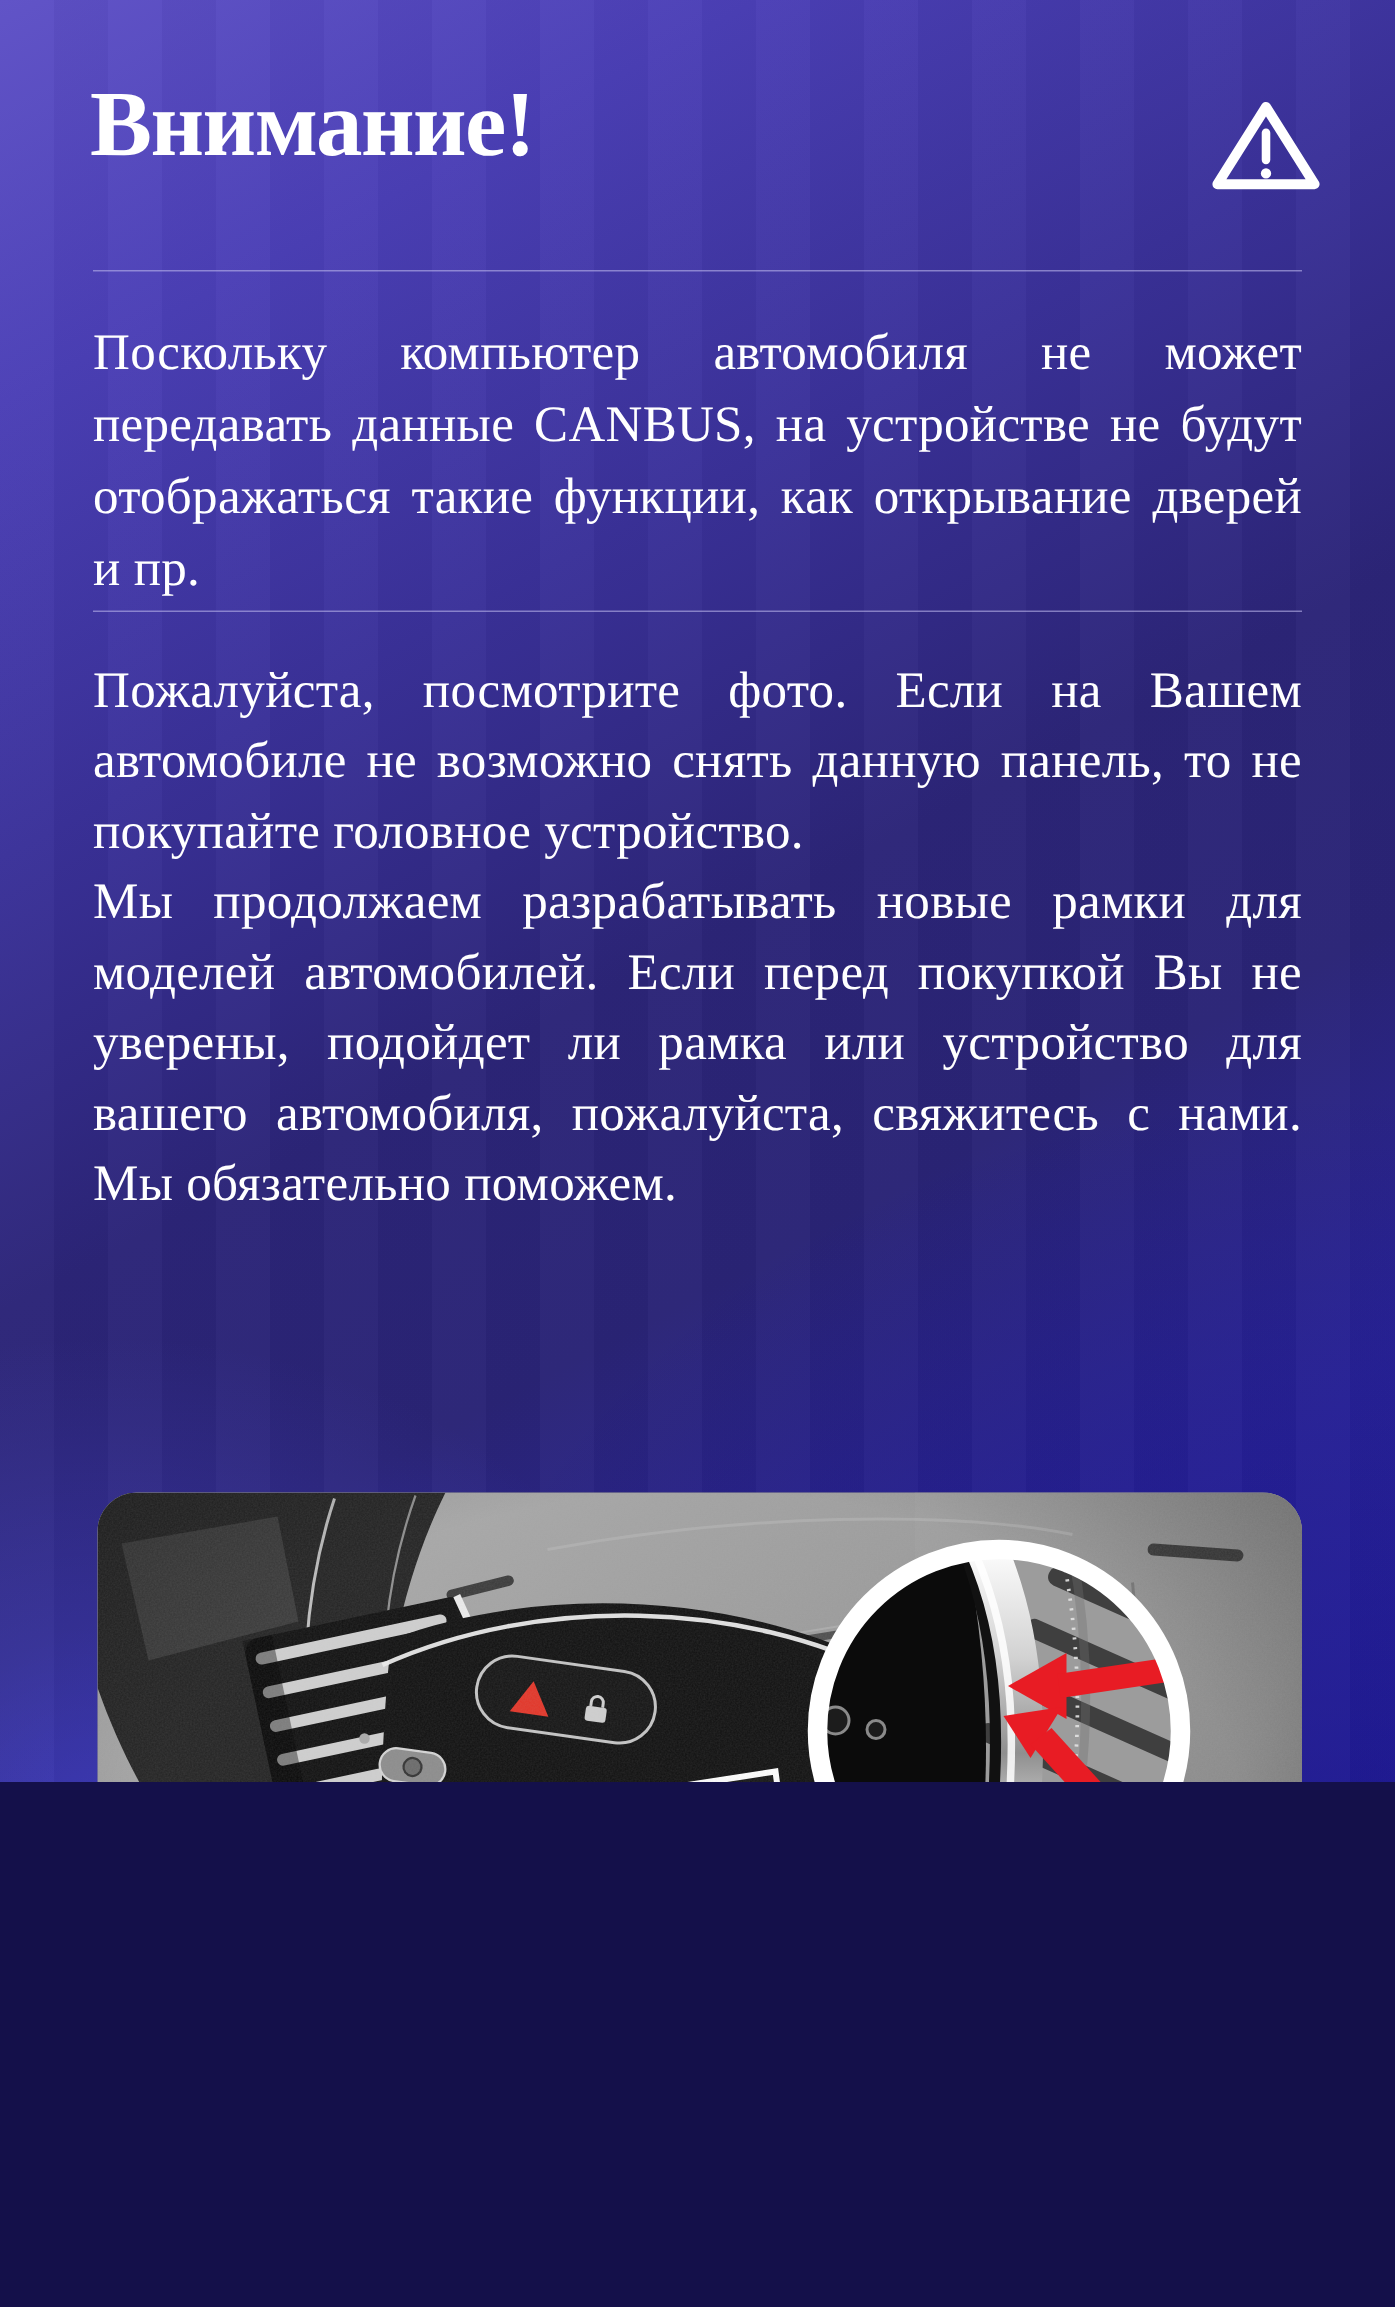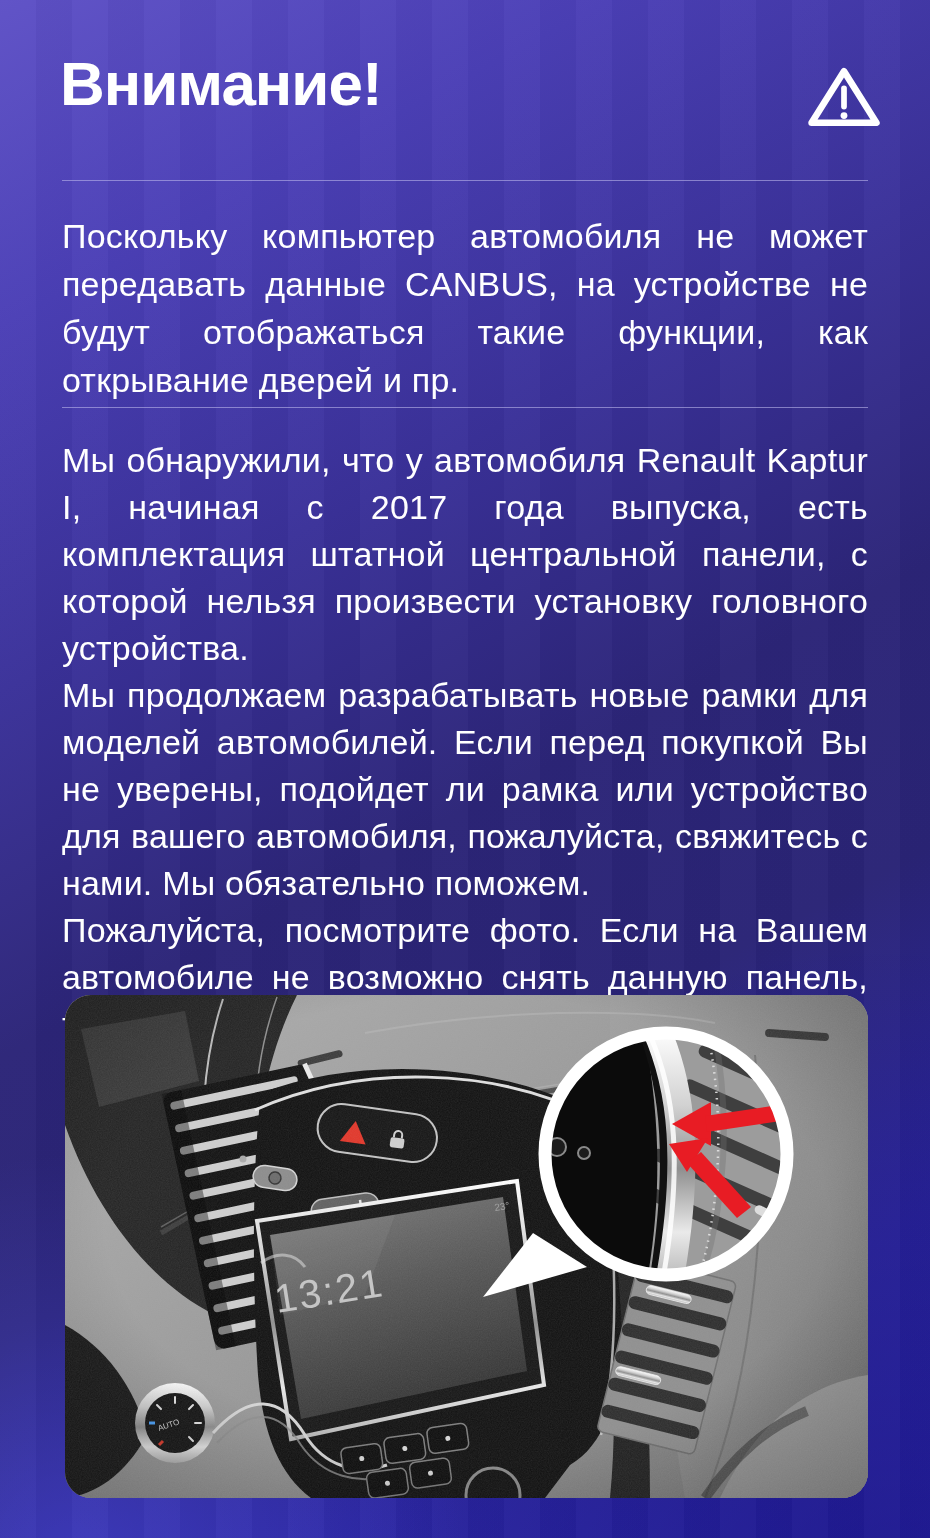--- a/index.html
+++ b/index.html
@@ -1,18 +1,18 @@
 <!DOCTYPE html>
 <html><head>
 <meta charset="utf-8">
 <style>
   html,body{margin:0;padding:0;background:#14104a;}
   .page{
-    position:relative;width:930px;height:1538px;overflow:hidden;
-    font-family:Liberation Sans, sans-serif;color:#ffffff;
+    position:relative;width:930px;height:1188px;overflow:hidden;
+    font-family:Liberation Serif, serif;color:#ffffff;
     background:
       radial-gradient(70% 45% at 8% 102%, rgba(90,90,255,0.38) 0%, rgba(90,90,255,0) 60%),
       radial-gradient(120% 80% at 95% 105%, rgba(16,8,110,0.55) 0%, rgba(16,8,110,0) 55%),
       linear-gradient(152deg,#5e51c6 0%,#4b3fb6 16%,#3a3199 34%,#2c2578 52%,#2a2476 66%,#2c27a0 84%,#2f2cb5 100%);
   }
   .page::before{
     content:"";position:absolute;inset:0;z-index:0;
     background:repeating-linear-gradient(90deg,rgba(255,255,255,0.02) 0 36px,rgba(0,0,0,0.025) 36px 72px);
   }
   .layer{position:absolute;z-index:1;}
@@ -51,23 +51,22 @@
 
   <div class="layer divider d1"></div>
 
   <div class="layer copy b1">
     <p>Поскольку компьютер автомобиля не может передавать данные CANBUS, на устройстве не будут отображаться такие функции, как открывание дверей и пр.</p>
   </div>
 
   <div class="layer divider d2"></div>
 
   <div class="layer copy b2">
-    <p>Мы обнаружили, что у автомобиля Renault Kaptur I, начиная с 2017 года выпуска, есть комплектация штатной центральной панели, с которой нельзя произвести установку головного устройства.</p>
+    <p>Пожалуйста, посмотрите фото. Если на Вашем автомобиле не возможно снять данную панель, то не покупайте головное устройство.</p>
     <p>Мы продолжаем разрабатывать новые рамки для моделей автомобилей. Если перед покупкой Вы не уверены, подойдет ли рамка или устройство для вашего автомобиля, пожалуйста, свяжитесь с нами. Мы обязательно поможем.</p>
-    <p>Пожалуйста, посмотрите фото. Если на Вашем автомобиле не возможно снять данную панель, то не покупайте головное устройство.</p>
   </div>
 
   <div class="layer photo">
     <svg viewBox="0 0 803 503" width="803" height="503">
       <defs>
         <linearGradient id="gDash" x1="0" y1="0" x2="1" y2="0.8">
           <stop offset="0" stop-color="#b0b0b0"></stop>
             <stop offset="0.45" stop-color="#9c9c9c"></stop>
           <stop offset="0.75" stop-color="#8d8d8d"></stop>
             <stop offset="1" stop-color="#7e7e7e"></stop>

